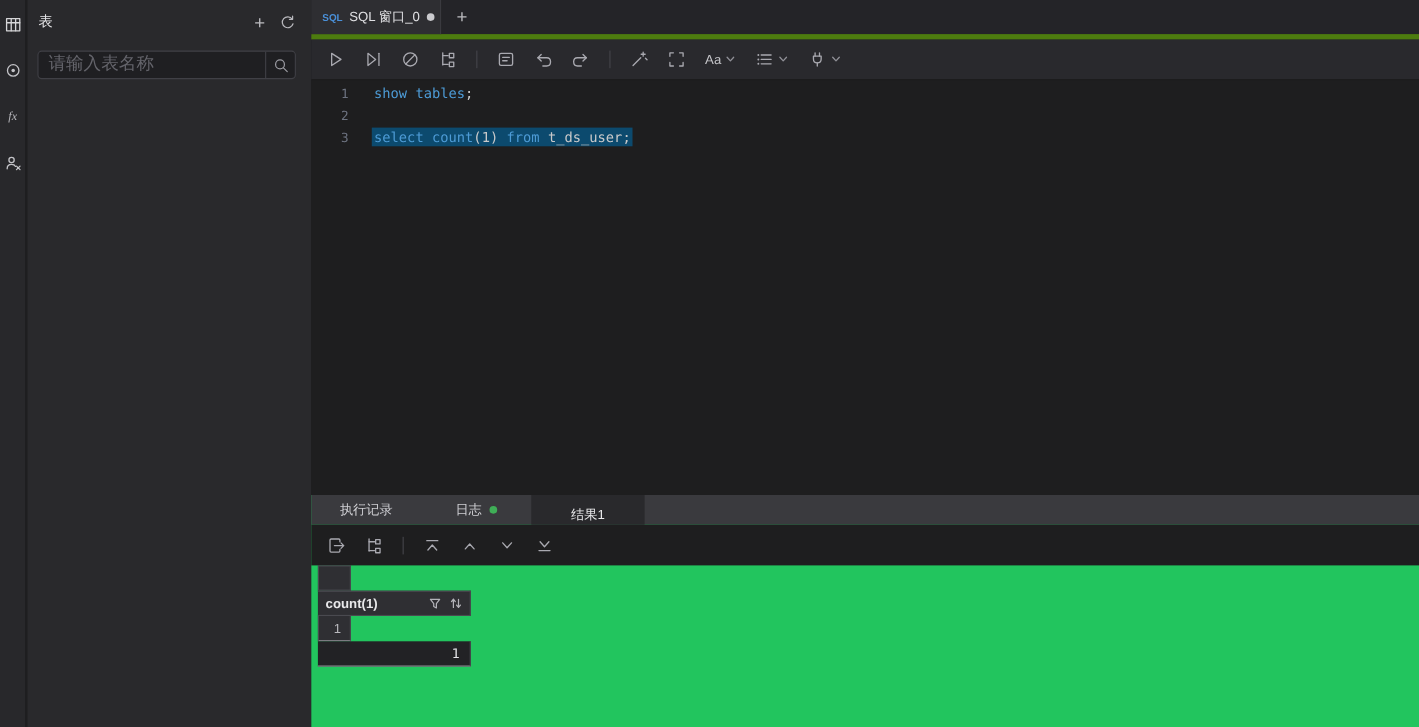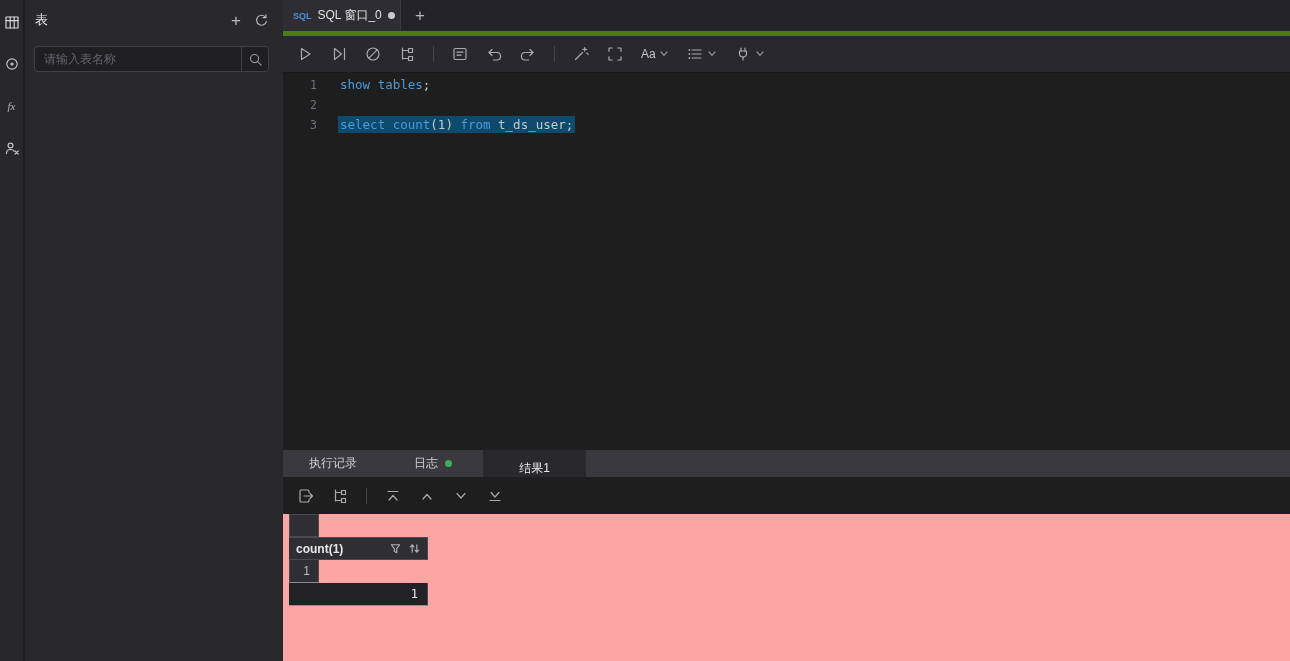--- a/index.html
+++ b/index.html
@@ -31,21 +31,21 @@
   .sb-title { font-size:13px; color:#e4e4e7; }
   .sb-actions { margin-left:auto; display:flex; align-items:center; gap:13px; color:#b8b8bd; }
   .sb-add { font-size:17px; line-height:1; cursor:pointer; }
   .sb-refresh { cursor:pointer; }
   .search-box {
     margin:6px 14px 0 9px; height:26px; display:flex; align-items:stretch;
     background:#1f1f22; border:1px solid #404046; border-radius:4px;
   }
   .search-box input {
     flex:1; min-width:0; background:transparent; border:0; outline:0;
-    color:#d946ef; font-size:12px; padding:0 9px;
+    color:#d946ef; font-size:16px; padding:0 9px;
   }
   .search-box input::placeholder { color:#64646b; }
   .search-btn {
     width:27px; display:flex; align-items:center; justify-content:center;
     border-left:1px solid #404046; color:#9a9aa1; cursor:pointer;
   }
 
   
   .main { position:absolute; left:283px; top:0; width:1007px; height:661px; }
 
@@ -75,21 +75,21 @@
     background:#1e1e1f; padding-top:2px; cursor:text;
     font-family:"DejaVu Sans Mono","Liberation Mono",monospace; font-size:12.5px;
   }
   .code-line { display:flex; height:20px; line-height:20px; }
   .gutter { width:47px; flex:none; text-align:right; padding-right:13px; color:#6d7380; font-size:11.5px; }
   .code-text { white-space:pre; color:#c9c9ca; margin-left:10px;text-align:center; }
   .kw { color:#4d9bd6; }
   .sel { background:#0c4a6e; padding:1px 2px; margin:-1px -2px; }
 
   
-  .results { position:absolute; left:0; top:450px; width:1007px; height:211px; background:#fca5a5; }
+  .results { position:absolute; left:0; top:450px; width:1007px; height:211px; background:#22c55e; }
   .rtabs { height:27px; background:#3a3a3e; display:flex; }
   .rtab {
     width:100px; display:flex; align-items:center; justify-content:center; gap:7px;
     font-size:12px; color:#cfcfd3; cursor:pointer;
   }
   .rtab.active { width:103px; background:#29292c; color:#eaeaec;align-items:flex-end; }
   .dot-green { width:7px; height:7px; border-radius:50%; background:#3fae57; flex:none; }
 
   .rtoolbar { height:37px; display:flex; align-items:center; padding:0 10px; gap:8px; color:#a9a9b0; background:#1e1e1f; }
 

